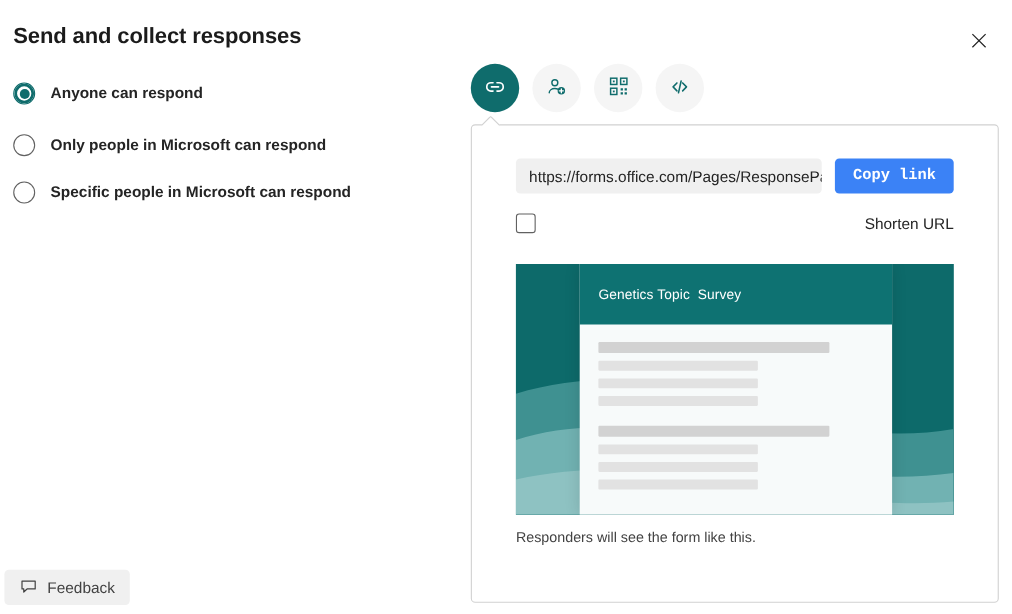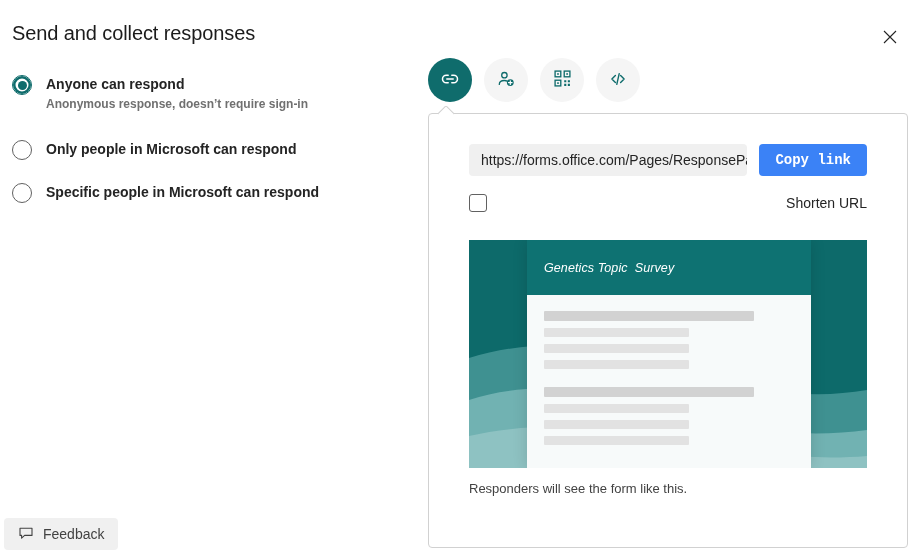--- a/index.html
+++ b/index.html
@@ -18,21 +18,21 @@
     font-size: 14px;
     -webkit-font-smoothing: antialiased;
   }
 
   
   .dialog-title {
     position: absolute;
     left: 12px;
     top: 22px;
     font-size: 20px;
-    font-weight: normal;
+    font-weight: bold;
     color: #1b1b1b;
     letter-spacing: -0.1px;
   }
 
   .close-button {
     position: absolute;
     right: 14px;
     top: 22px;
     width: 32px;
     height: 32px;
@@ -249,21 +249,20 @@
     inset: 0;
   }
   .preview-card {
     position: absolute;
     left: 58px;
     top: 0px;
     width: 284px;
     height: 228px;
     background: #f7fafa;
     box-shadow: 0 0 14px rgba(0,0,0,0.14);
-    font-style: italic;
   }
   .preview-card-header {
     height: 55px;
     background: #0e7272;
     display: flex;
     align-items: center;
     padding-left: 17px;
   }
   .preview-card-title {
     color: #ffffff;
@@ -318,21 +317,20 @@
     </svg>
   </span>
 </button>
 
 <div class="options-column">
 
   <div class="radio-row selected">
     <span class="radio-mark"></span>
     <span class="radio-texts">
       <span class="radio-label" style="display:block">Anyone can respond</span>
-      <span class="radio-sublabel" style="display:block">Anonymous response, doesn’t require sign-in</span>
     </span>
   </div>
 
   <div class="radio-row" style="margin-top:22px">
     <span class="radio-mark"></span>
     <span class="radio-texts">
       <span class="radio-label" style="display:block">Only people in Microsoft can respond</span>
     </span>
   </div>
 

